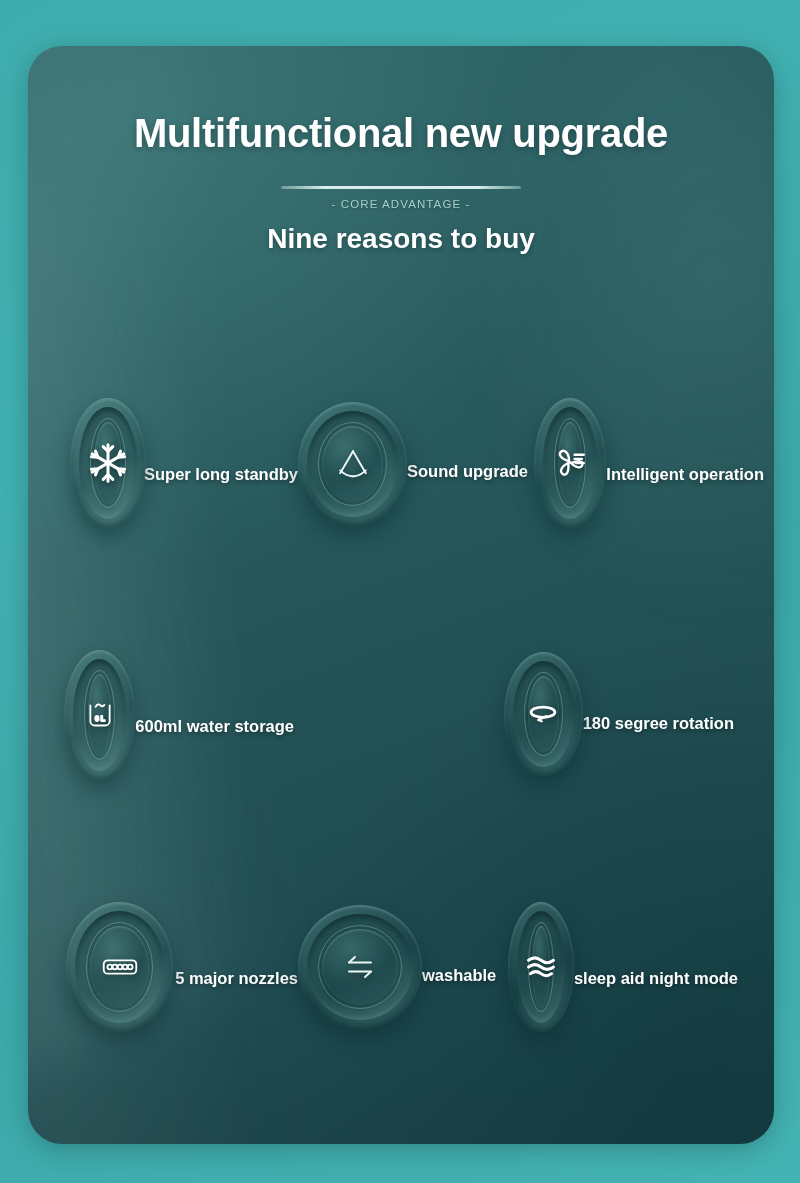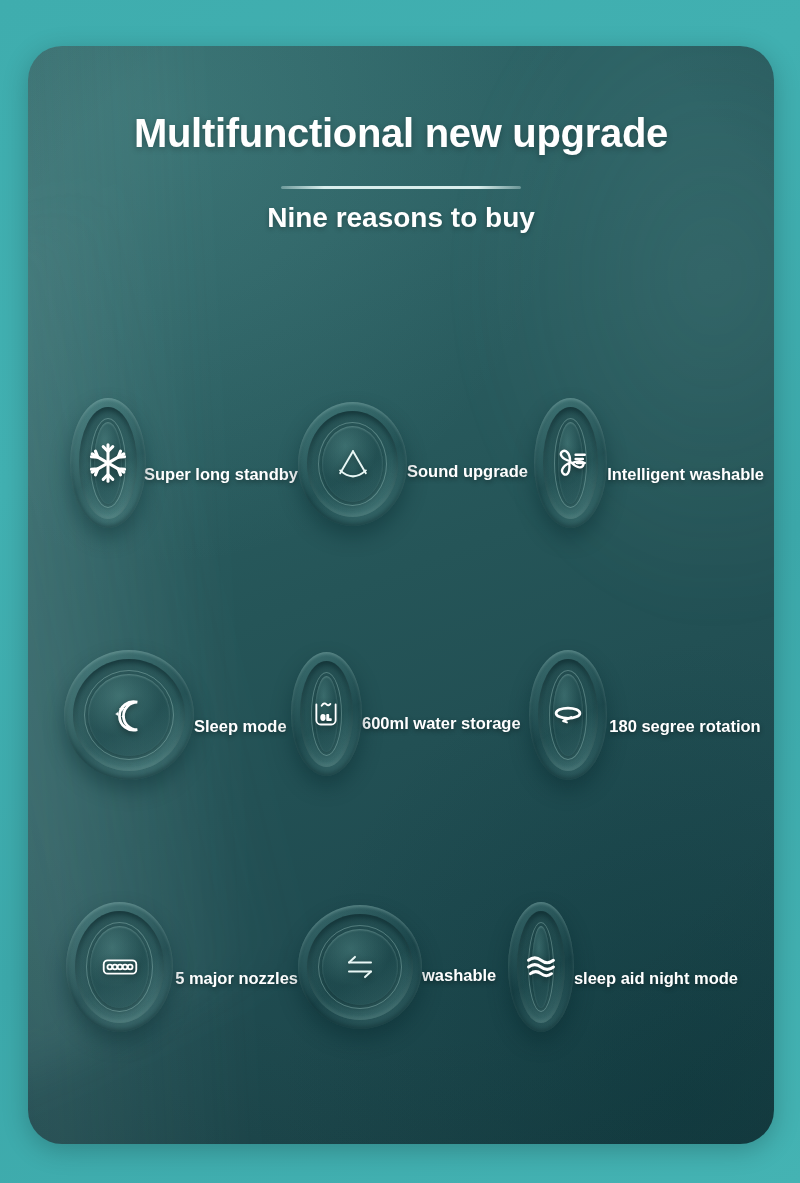--- a/index.html
+++ b/index.html
@@ -229,20 +229,21 @@
 
   <div id="card">
     <div class="sheen sheen-a"></div>
     <div class="sheen sheen-b"></div>
     <div class="sheen sheen-c"></div>
     <div class="vignette"></div>
 
     <div id="header">
       <div id="main-title">Multifunctional new upgrade</div>
       <div id="divider"></div>
+      <div id="eyebrow">- CORE ADVANTAGE -</div>
       <div id="subtitle">Nine reasons to buy</div>
     </div>
 
     <div id="grid">
 
       <div class="grid-row row-1">
 
         <div class="feature">
           <div class="knob">
             <div class="hairline"></div>
@@ -285,41 +286,27 @@
                 <path d="M23 22 C23 13, 18 9, 14.5 11.5 C11 14, 13.5 19.5, 23 22 Z"></path>
                 <path d="M22 24 C14 28, 12.5 33.5, 16 36 C19.5 38.5, 23.5 34, 22 24 Z"></path>
                 <path d="M25 24 C31 30, 36.5 30, 37.5 26 C38.5 22, 33.5 20.5, 25 24 Z"></path>
                 <circle cx="23.6" cy="23.4" r="1.5" fill="#ffffff" stroke="none"></circle>
                 <path d="M29 15 H39"></path>
                 <path d="M29 19.5 H37"></path>
                 <path d="M30.5 24 H39"></path>
               </svg>
             </div>
           </div>
-          <div class="feature-label">Intelligent washable</div>
+          <div class="feature-label">Intelligent operation</div>
         </div>
 
       </div>
 
       <div class="grid-row row-2">
 
-        <div class="feature">
-          <div class="knob">
-            <div class="hairline"></div>
-            <div class="glyph">
-              <svg viewBox="0 0 48 48" width="44" height="44" fill="none">
-                <path d="M33 10 A15.5 15.5 0 1 0 33 40 A12.6 12.6 0 0 1 33 10 Z" fill="none" stroke="#ffffff" stroke-width="3"></path>
-                <path d="M16.5 13.5 l1.1 2.4 2.4 1.1 -2.4 1.1 -1.1 2.4 -1.1 -2.4 -2.4 -1.1 2.4 -1.1 Z" fill="#ffffff"></path>
-                <path d="M11.2 20.5 l0.75 1.6 1.6 0.75 -1.6 0.75 -0.75 1.6 -0.75 -1.6 -1.6 -0.75 1.6 -0.75 Z" fill="#ffffff"></path>
-                <path d="M17.5 23.5 l0.7 1.5 1.5 0.7 -1.5 0.7 -0.7 1.5 -0.7 -1.5 -1.5 -0.7 1.5 -0.7 Z" fill="#ffffff"></path>
-              </svg>
-            </div>
-          </div>
-          <div class="feature-label">Sleep mode</div>
-        </div>
 
         <div class="feature">
           <div class="knob">
             <div class="hairline"></div>
             <div class="glyph">
               <svg viewBox="0 0 48 48" width="42" height="42" fill="none" stroke="#ffffff" stroke-width="2.1" stroke-linecap="round" stroke-linejoin="round">
                 <path d="M13 13 V31 a5 5 0 0 0 5 5 H30 a5 5 0 0 0 5 -5 V13"></path>
                 <path d="M19 14.5 q3 -4.2 5.5 -1.6 q2.3 2.4 4.5 -0.4"></path>
                 <text class="label-6l" x="24" y="31" text-anchor="middle">6 L</text>
               </svg>

